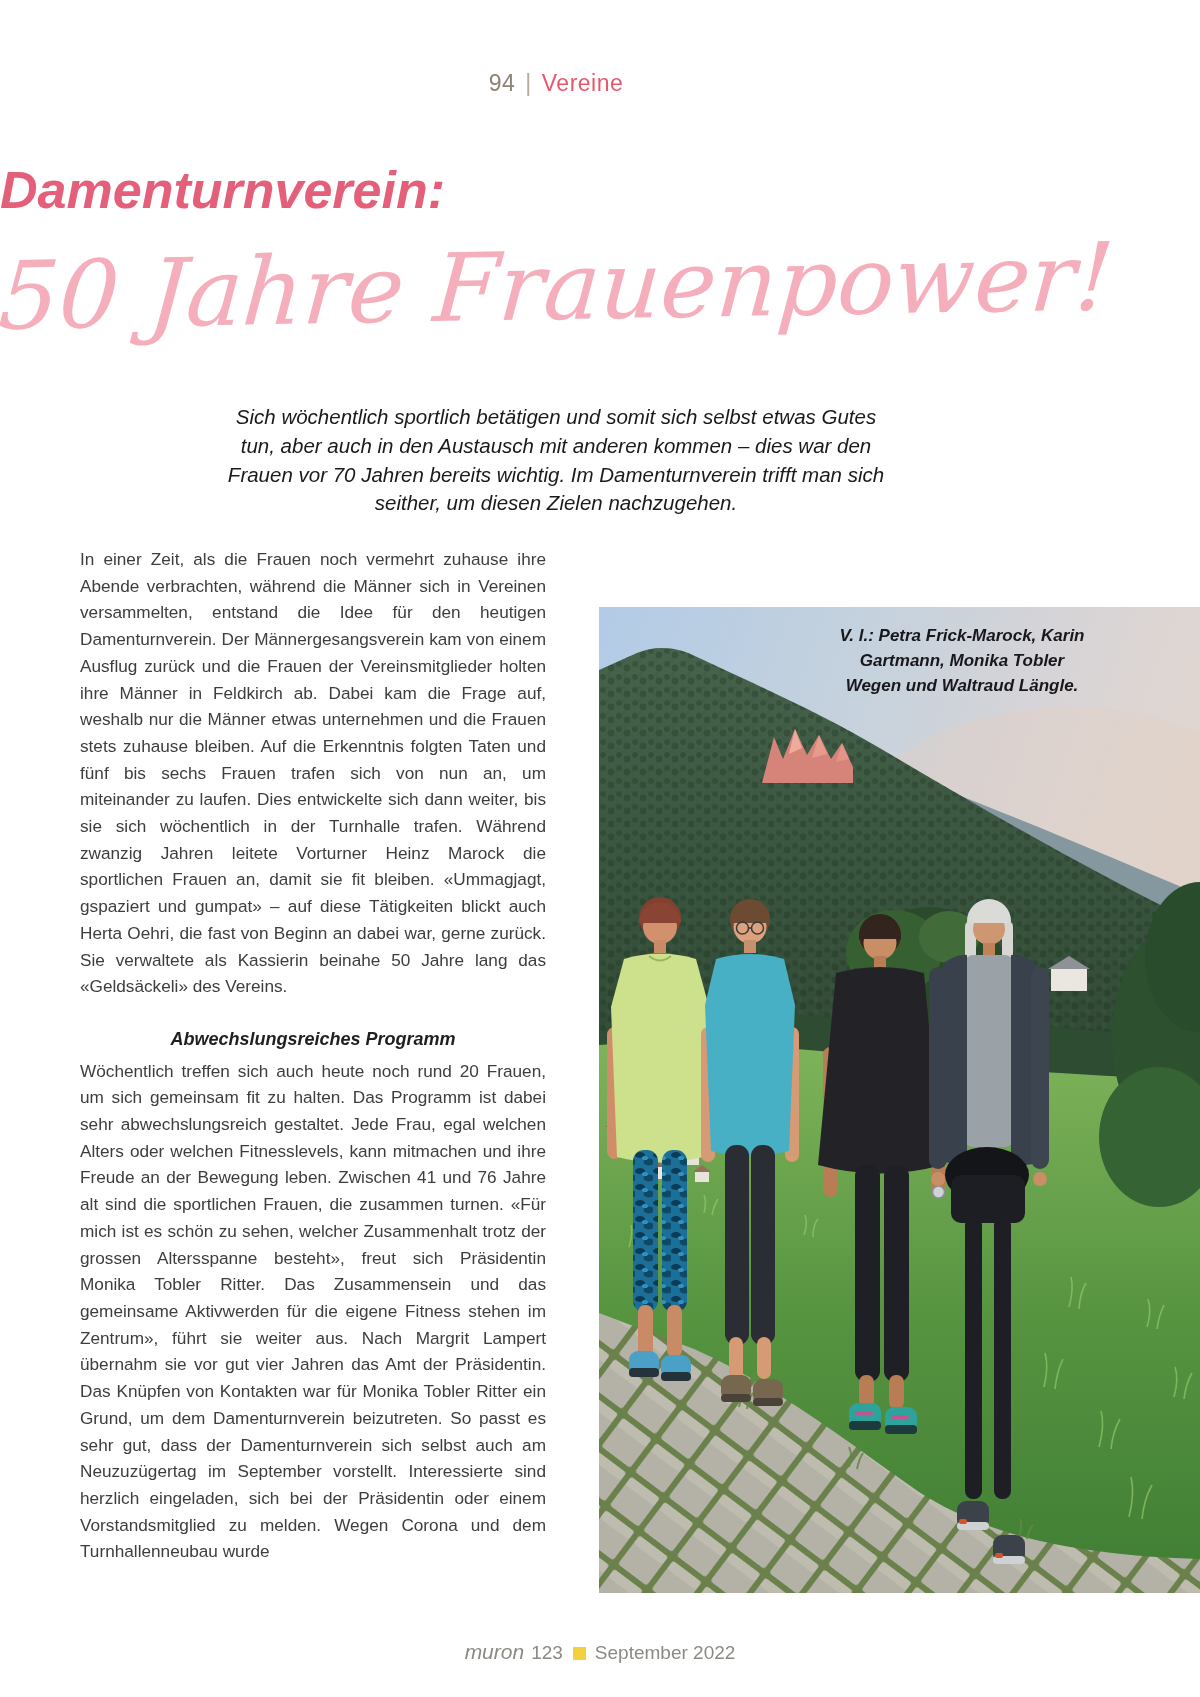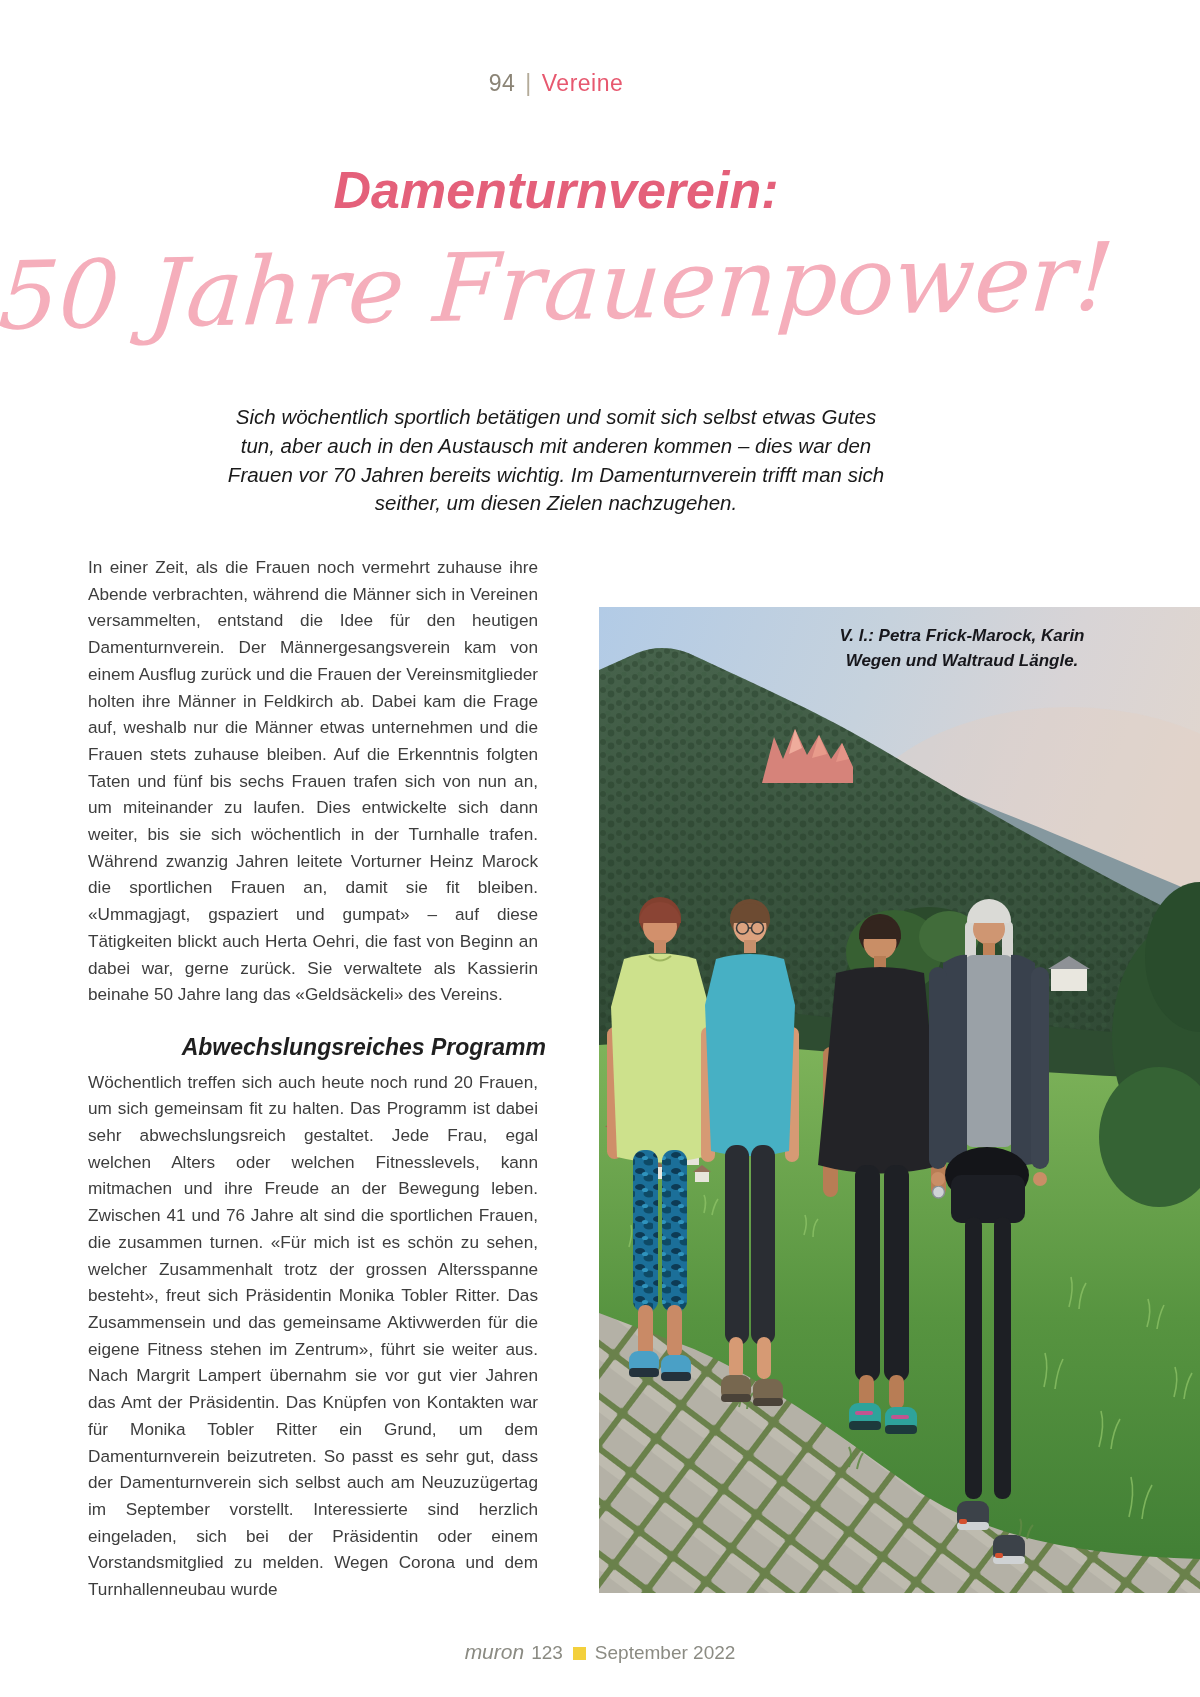--- a/index.html
+++ b/index.html
@@ -9,44 +9,44 @@
   }
   
   .pg-header {
     position:absolute; top:70px; left:0; width:1112px; text-align:center;
     font-size:23px; letter-spacing:.5px; color:#8b8476;
   }
   .pg-header .sep { color:#b4ab99; margin:0 10px; font-weight:300; }
   .pg-header .section { color:#e7586f; }
   
   .kicker {
-    position:absolute; top:160px; left:0; width:1112px; text-align:center;
+    position:absolute; top:160px; left:0; width:1112px; 
     font-style:italic; font-weight:700; font-size:52px; color:#e4607a;
   }
   .headline {
     position:absolute; top:212px; left:0; width:1112px; text-align:center;
     font-family:"DejaVu Serif", serif; font-style:italic;
     font-size:94px; line-height:150px; color:#f5aebb; white-space:nowrap;
     transform:skewX(-5deg) rotate(-1deg);
   }
   
   .lead {
     position:absolute; top:403px; left:216px; width:680px; margin:0;
     text-align:center; font-style:italic; font-size:20.5px; line-height:28.8px;
     color:#1a1a1a;
   }
   
   .body-col {
     position:absolute; top:546px; left:80px; width:466px;
     font-size:17.2px; line-height:26.7px; color:#3d3d3d; text-align:justify;
   }
-  .body-col p { margin:8px; }
+  .body-col p { margin:0; }
   .body-col h3 {
-    margin:26px 0 5px 0; font-size:23px; font-style:italic; font-weight:700;
-    color:#1f1f1f; text-align:right;
+    margin:26px 0 5px 0; font-size:18px; font-style:italic; font-weight:700;
+    color:#1f1f1f; text-align:center;
   }
   
   .photo {
     position:absolute; left:599px; top:607px; width:601px; height:986px; margin:0;font-weight:bold;
   }
   .photo svg { display:block; width:601px; height:986px; }
   .caption {
     position:absolute; top:16px; right:70px; width:336px; text-align:center;
     font-style:italic; font-size:17px; line-height:25px; color:#17171c;
   }
@@ -274,20 +274,21 @@
         <rect x="358" y="915" width="32" height="8" rx="4" fill="#cfd2d4"></rect>
         <rect x="360" y="912" width="8" height="5" rx="2" fill="#d4502e"></rect>
         <rect x="394" y="928" width="32" height="28" rx="9" fill="#3c4249"></rect>
         <rect x="394" y="949" width="32" height="8" rx="4" fill="#cfd2d4"></rect>
         <rect x="396" y="946" width="8" height="5" rx="2" fill="#d4502e"></rect>
       </g>
     </svg>
 
     <figcaption class="caption">
       <div>V. l.: Petra Frick-Marock, Karin</div>
+      <div>Gartmann, Monika Tobler</div>
       <div>Wegen und Waltraud Längle.</div>
     </figcaption>
   </figure>
 
   <div class="pg-footer">
     <span class="mag">muron</span><span class="issue">123</span><span class="sq"></span><span class="date">September 2022</span>
   </div>
 
 </div>
 

